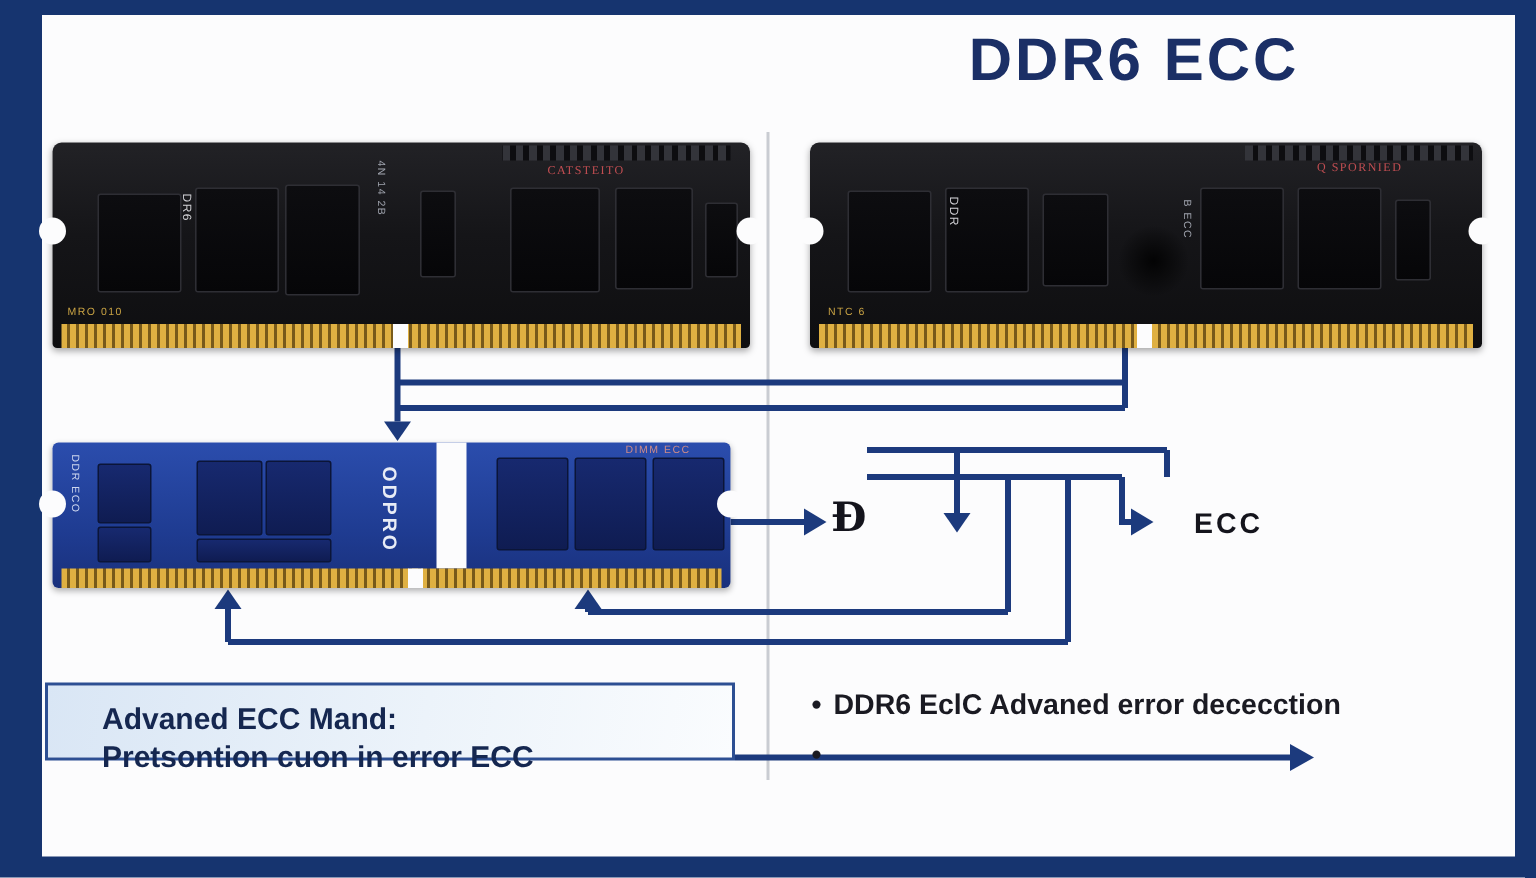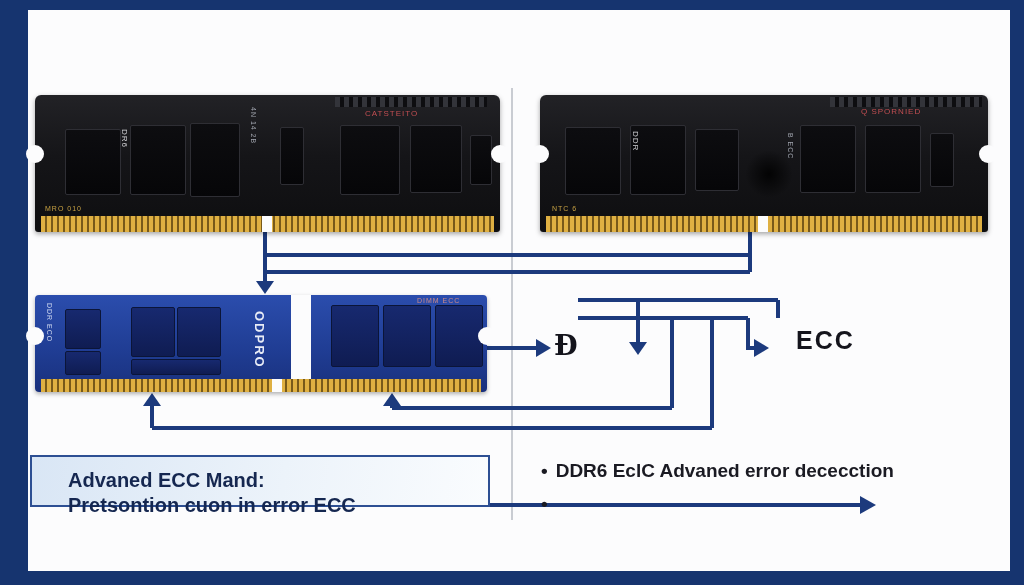--- a/index.html
+++ b/index.html
@@ -18,48 +18,49 @@
   .pin-notch{position:absolute;bottom:0;width:10px;height:16px;background:#fcfcfd;}
   .chip{position:absolute;background:linear-gradient(180deg,#0d0d10,#060608);border:1px solid #2e2e34;border-radius:2px;}
   .chip-blue{position:absolute;background:linear-gradient(180deg,#17296f,#0f1c52);border:1px solid #0b1538;border-radius:2px;}
   .comb{position:absolute;top:2px;height:10px;background:repeating-linear-gradient(90deg,#33343a 0 5px,#0d0d10 5px 9px);}
   .side-notch{position:absolute;width:18px;height:18px;border-radius:50%;background:#fcfcfd;}
   .side-notch.left{left:-9px;}
   .side-notch.right{right:-9px;}
   .slot{position:absolute;top:0;height:84px;width:20px;background:#fcfcfd;}
   .blob{position:absolute;border-radius:50%;background:radial-gradient(circle,rgba(0,0,0,.85) 0%,rgba(0,0,0,0) 70%);}
   .mlabel{position:absolute;font-size:8px;letter-spacing:1px;color:#d2d2d6;white-space:nowrap;}
-  .mlabel.red{color:#c24e52;}
+  .mlabel.red{color:#c24e52;font-family:Liberation Serif, serif;}
   .mlabel.gold{color:#c8a243;font-size:7px;}
   .mlabel.dim{color:#9fa3ad;font-size:7px;}
   .mlabel.bluetxt{color:#cdd6ee;font-size:7px;}
   .mlabel.big{font-size:13px;font-weight:bold;color:#e8ecf6;letter-spacing:2px;}
   .mlabel.redblue{color:#cc8a8a;font-size:7px;}
   .rot90{transform:rotate(90deg);transform-origin:0 0;}
 
   .node-label{position:absolute;z-index:4;color:#14141c;font-weight:bold;}
   #node-d{left:554px;top:330px;font-size:27px;font-family:"DejaVu Serif",serif;}
-  #node-ecc{left:796px;top:326px;font-size:25px;letter-spacing:2px;}
+  #node-ecc{left:796px;top:339px;font-size:19px;letter-spacing:2px;}
 
   #callout{position:absolute;left:30px;top:455px;width:460px;height:52px;border:2px solid #2d4f93;background:linear-gradient(100deg,#d9e6f5 0%,#ecf3fa 55%,#fafcfe 100%);z-index:4;padding:11px 0 0 36px;box-sizing:border-box;}
   .callout-line{font-size:20px;font-weight:bold;color:#152750;line-height:25px;}
 
   #bullets{position:absolute;left:541px;top:460px;width:470px;z-index:4;}
   .bullet-line{display:flex;align-items:flex-start;margin-bottom:11px;font-size:19px;font-weight:600;color:#1a1a22;}
   .bullet-mark{margin-right:8px;}
 
   svg.arrows{position:absolute;left:0;top:0;z-index:2;}
 </style>
 </head>
 <body>
 
 <div id="canvas">
   <div id="inner"></div>
   <div id="divider"></div>
 
+  <div class="title" id="title-right">DDR6 ECC</div>
 
   <svg class="arrows" width="1024" height="585" viewBox="0 0 1024 585">
     <g stroke="#1c3a7d" stroke-width="4" fill="none">
       <path d="M265 232 V281"></path>
       <path d="M265 255 H750"></path>
       <path d="M265 272 H750"></path>
       <path d="M750 232 V272"></path>
       <path d="M487 348 H536"></path>
       <path d="M578 300 H778"></path>
       <path d="M578 318 H748"></path>
@@ -108,21 +109,21 @@
     <div class="comb" style="left:290px;width:152px;"></div>
     <div class="chip" style="left:25px;top:32px;width:54px;height:66px;"></div>
     <div class="chip" style="left:90px;top:30px;width:54px;height:68px;"></div>
     <div class="chip" style="left:155px;top:34px;width:42px;height:60px;"></div>
     <div class="chip" style="left:260px;top:30px;width:54px;height:66px;"></div>
     <div class="chip" style="left:325px;top:30px;width:54px;height:66px;"></div>
     <div class="chip" style="left:390px;top:38px;width:22px;height:52px;"></div>
     <div class="blob" style="left:205px;top:55px;width:48px;height:48px;"></div>
     <span class="mlabel rot90" style="left:100px;top:36px;">DDR</span>
     <span class="mlabel rot90 dim" style="left:254px;top:38px;">B ECC</span>
-    <span class="mlabel red" style="left:321px;top:12px;">Q SPORNIED</span>
+    <span class="mlabel red" style="left:338px;top:12px;">Q SPORNIED</span>
     <span class="mlabel gold" style="left:12px;top:110px;">NTC 6</span>
     <div class="pins"></div>
     <div class="pin-notch" style="left:218px;"></div>
     <div class="side-notch left" style="top:50px;"></div>
     <div class="side-notch right" style="top:50px;"></div>
   </div>
 
   <div class="dimm-blue" style="left:35px;top:295px;width:452px;height:97px;">
     <div class="chip-blue" style="left:30px;top:14px;width:34px;height:38px;"></div>
     <div class="chip-blue" style="left:30px;top:56px;width:34px;height:22px;"></div>

